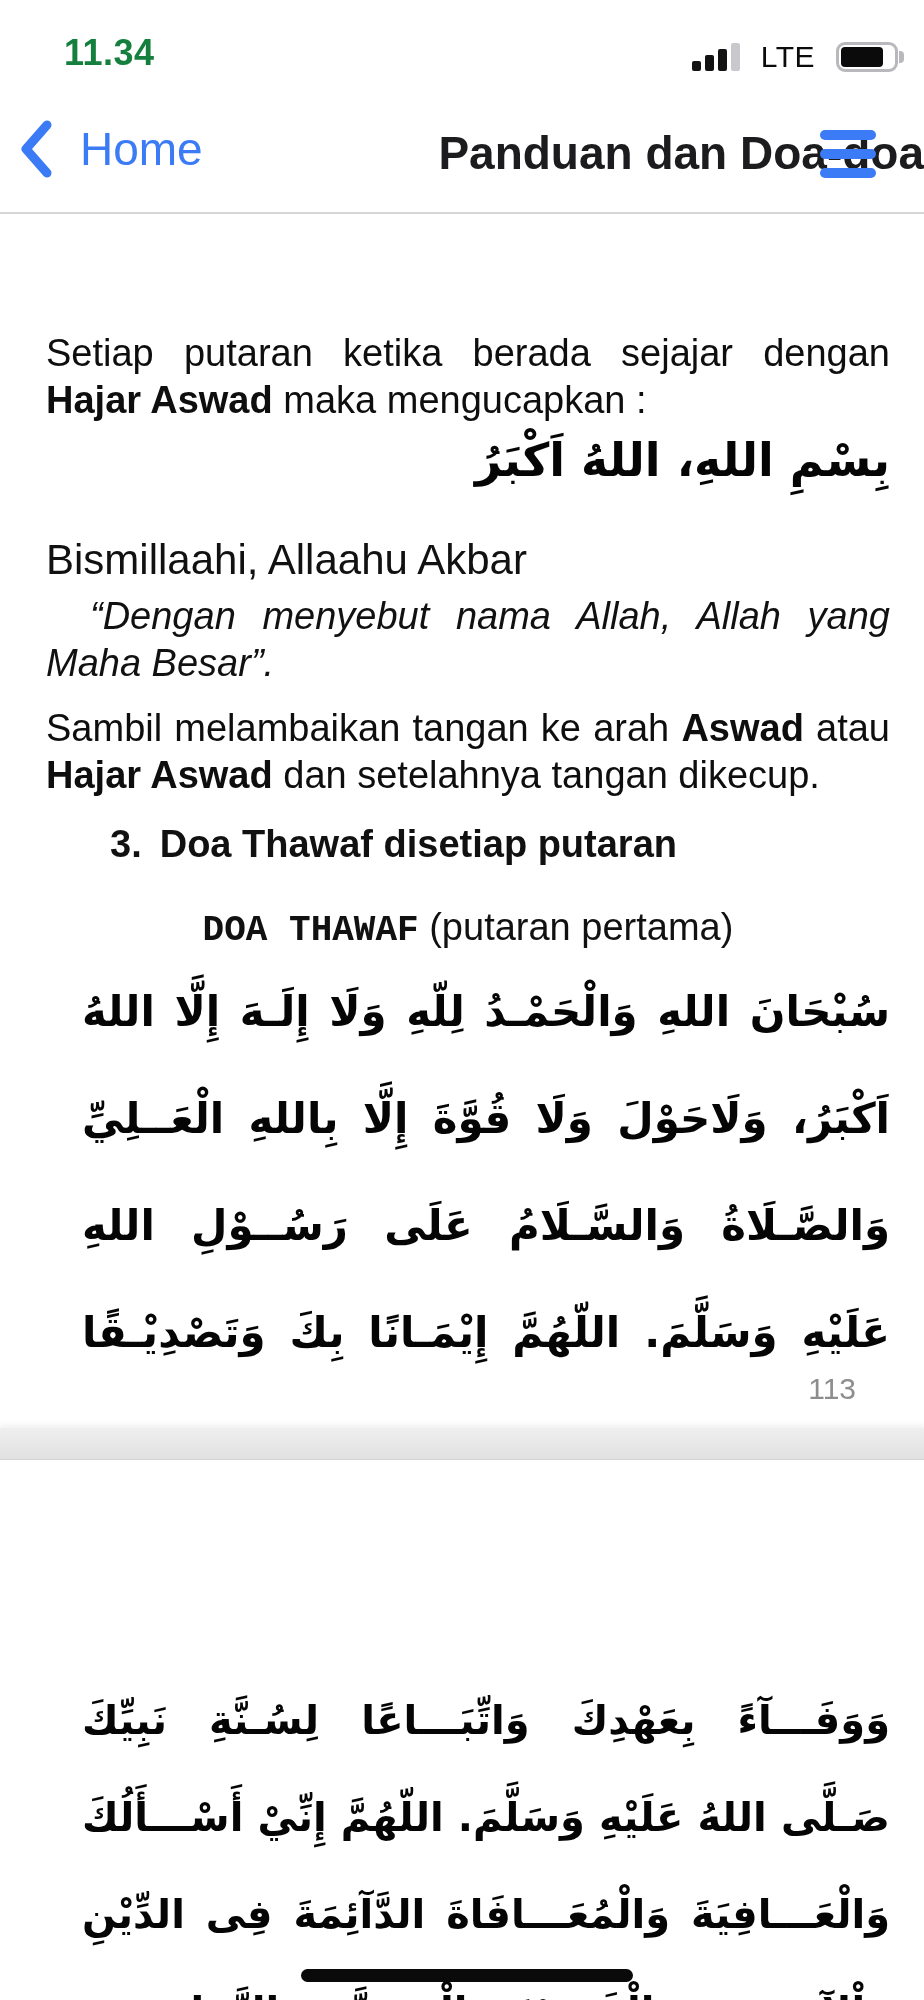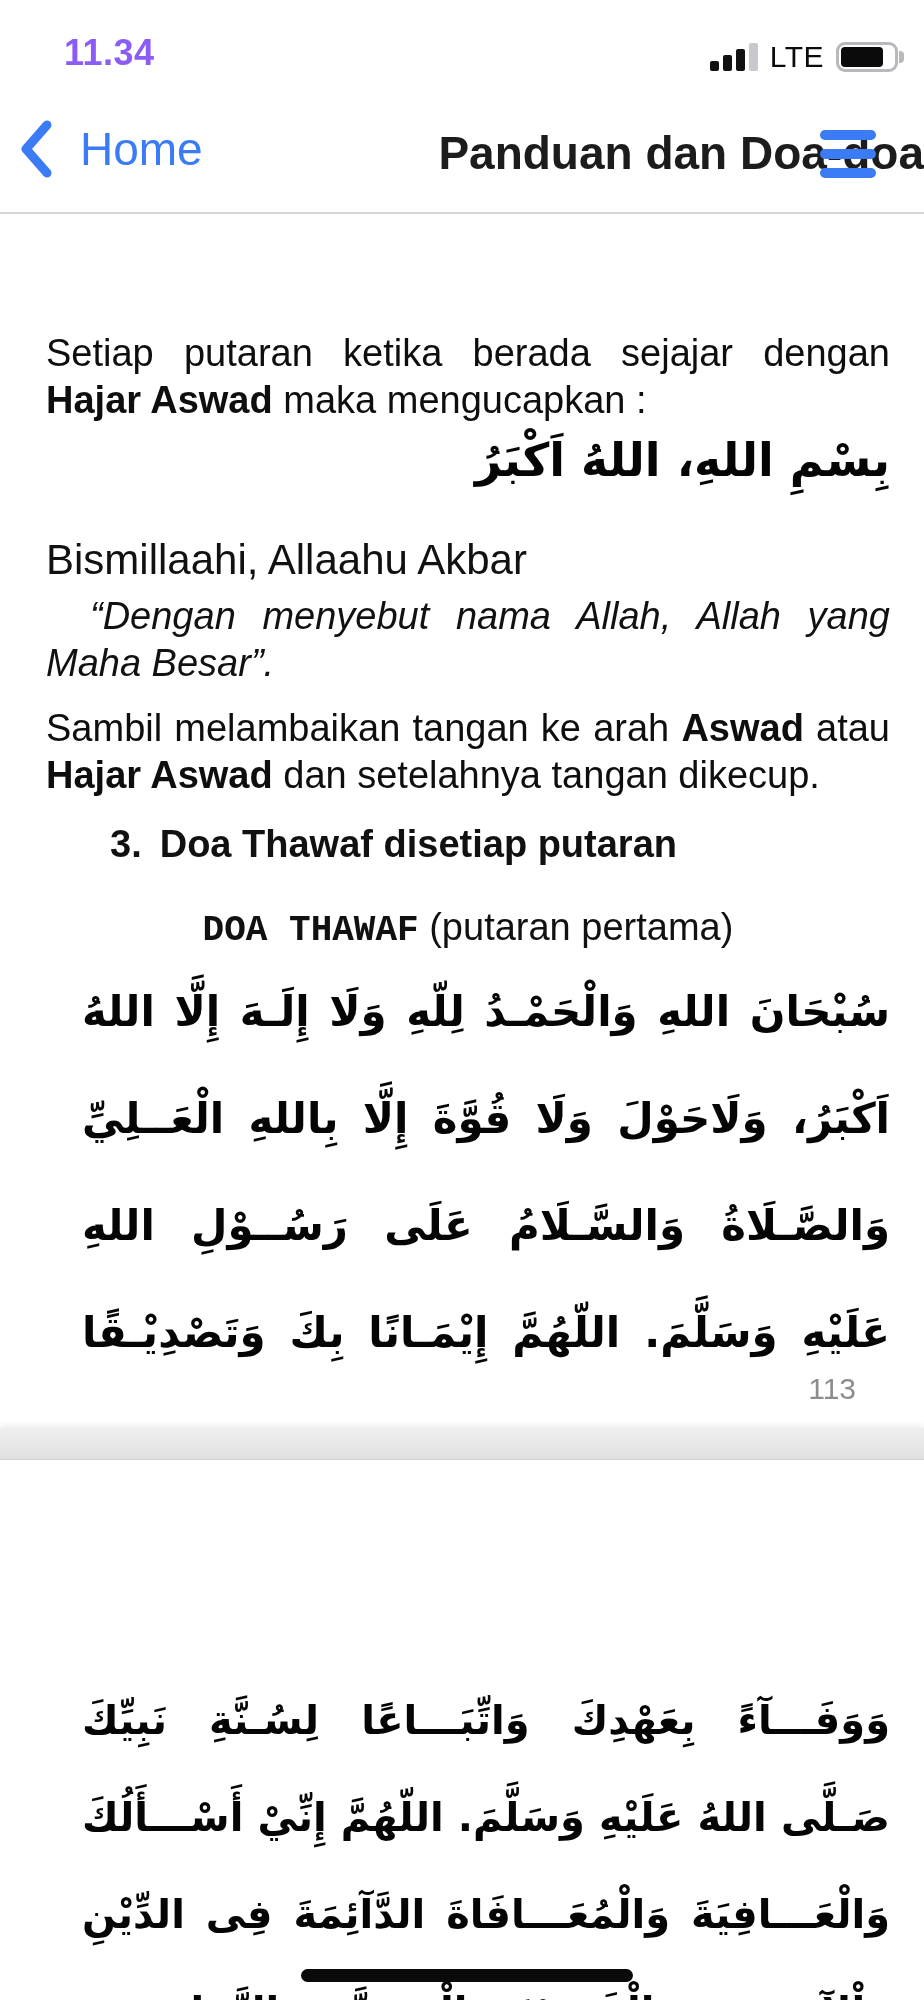--- a/index.html
+++ b/index.html
@@ -5,22 +5,22 @@
   * { margin:0; padding:0; box-sizing:border-box; }
   html,body { background:#ffffff; }
   .screen {
     position:relative; width:924px; height:2000px; margin:0 auto;
     background:#ffffff; overflow:hidden;
     font-family:"Liberation Sans", sans-serif; color:#111111;
   }
 
   
   .status-bar { position:absolute; top:0; left:0; width:100%; height:96px; background:#ffffff; }
-  .time { position:absolute; left:64px; top:32px; font-size:36px; font-weight:700; letter-spacing:0.5px; color:#8b5cf6; }
-  .status-right { position:absolute; right:26px; top:40px; display:flex; align-items:center; gap:12px; }
+  .time { position:absolute; left:64px; top:32px; font-size:36px; font-weight:700; letter-spacing:0.5px; color:#15803d; }
+  .status-right { position:absolute; right:26px; top:40px; display:flex; align-items:center; gap:21px; }
   .signal { display:flex; align-items:flex-end; gap:4px; height:28px; }
   .signal i { display:block; width:9px; border-radius:2px; background:#121212; }
   .signal .s1{height:10px;} .signal .s2{height:16px;} .signal .s3{height:22px;}
   .signal .s4{height:28px; background:#c9c9cd;}
   .lte { font-size:30px; font-weight:500; color:#0b0b0c; letter-spacing:0.5px; }
   .battery { position:relative; width:62px; height:30px; }
   .battery .shell { position:absolute; inset:0; border:3px solid #b9b9bd; border-radius:9px; }
   .battery .fill  { position:absolute; left:5px; top:5px; width:42px; height:20px; background:#0b0b0c; border-radius:4px; }
   .battery .nub   { position:absolute; right:-6px; top:9px; width:5px; height:12px; background:#b9b9bd; border-radius:0 4px 4px 0; }
 

